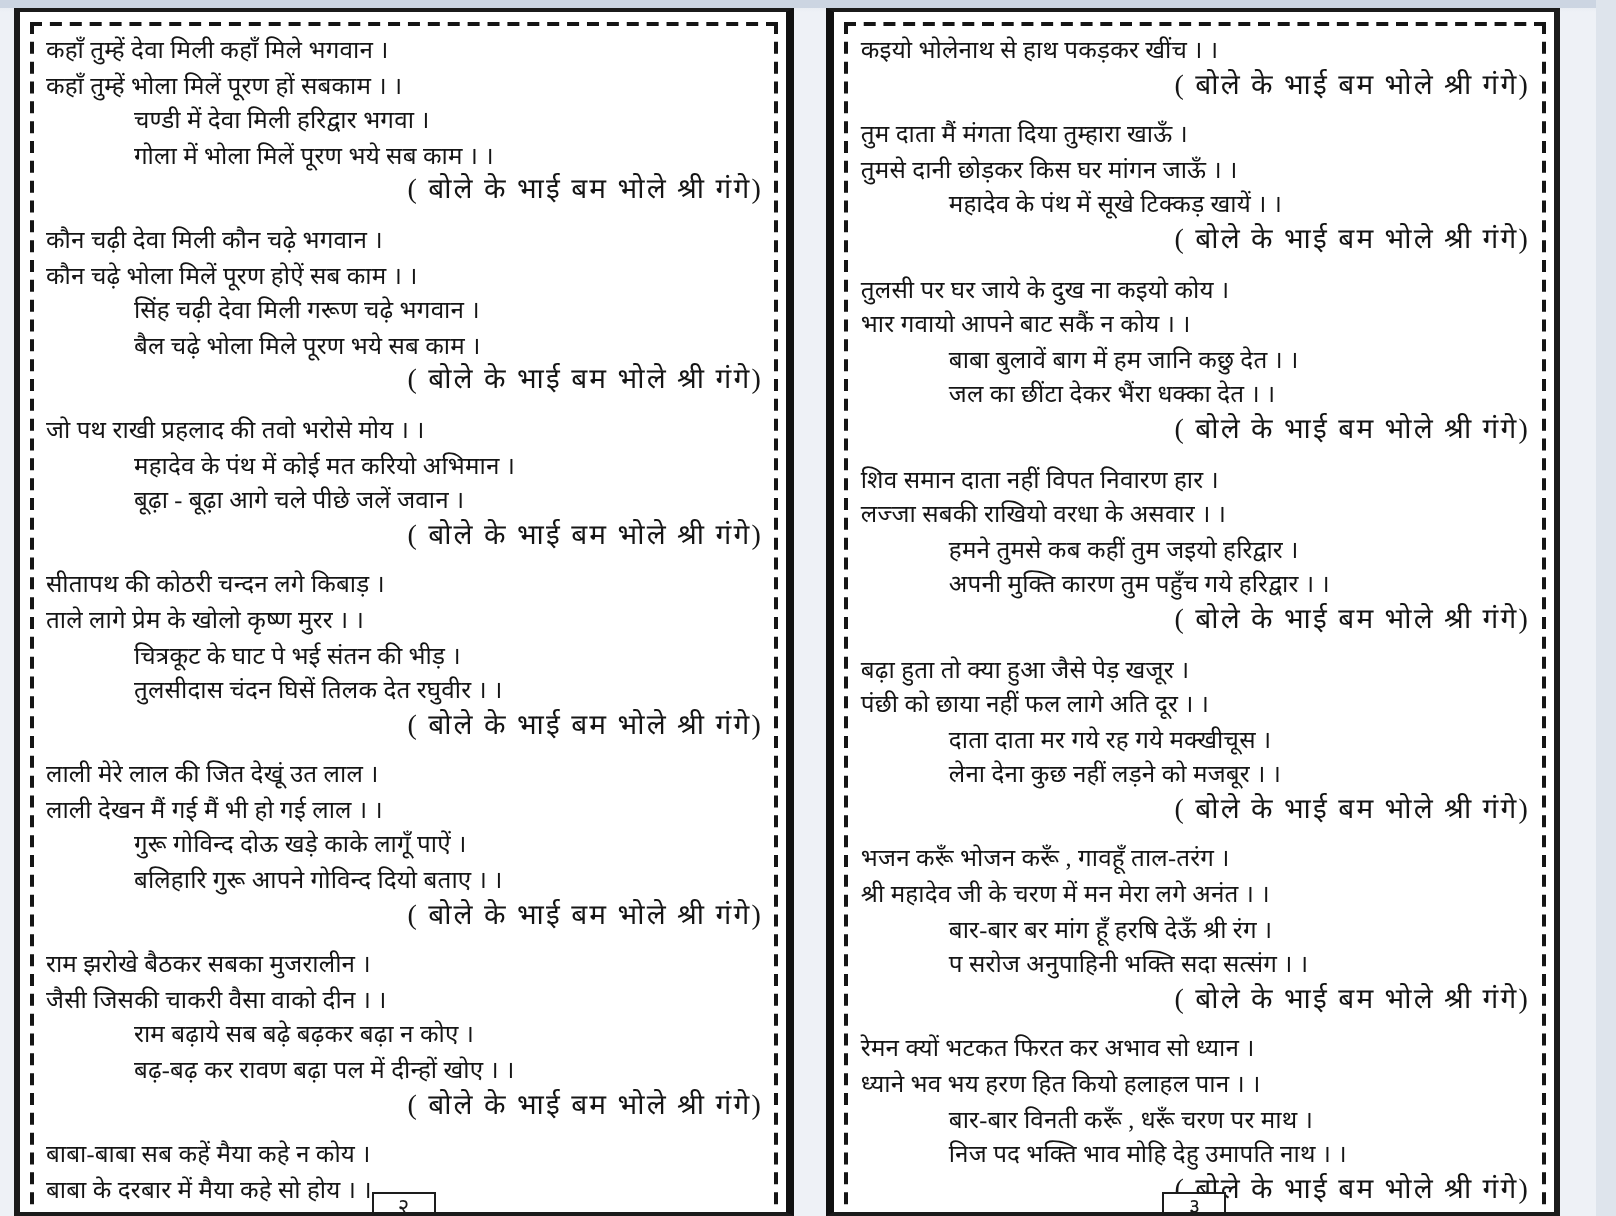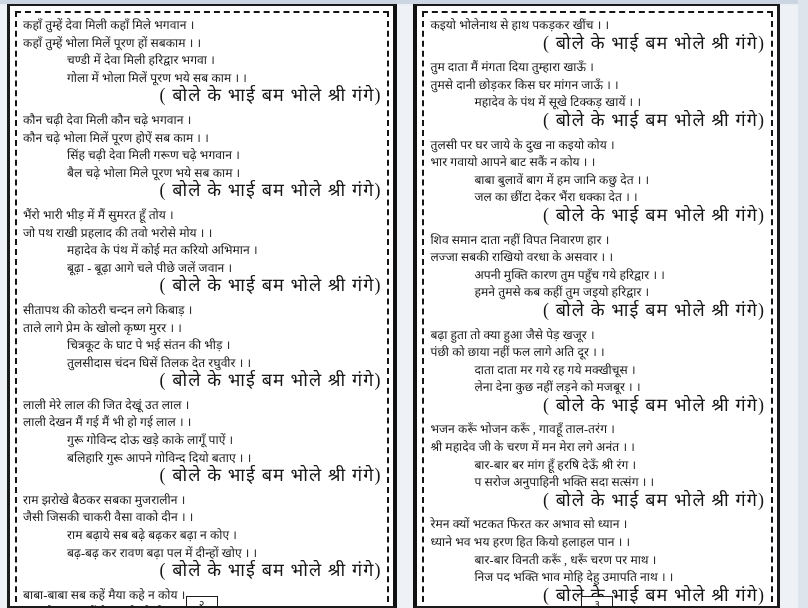--- a/index.html
+++ b/index.html
@@ -79,21 +79,21 @@
     white-space: nowrap;
     letter-spacing: 0.1px;
   }
   .line.indent {
     padding-left: 44px;
   }
   .line.refrain {
     text-align: right;
     letter-spacing: 1.1px;
     padding-right: 2px;
-    font-size: 18px;
+    font-size: 14px;
   }
 
   .folio {
     position: absolute;
     left: 0;
     right: 0;
     bottom: -9px;
     display: flex;
     justify-content: center;
   }
@@ -151,21 +151,20 @@
           <div class="line refrain">( बोले के भाई बम भोले श्री गंगे)</div>
         </div>
         <div class="stanza">
           <div class="line">कौन चढ़ी देवा मिली कौन चढ़े भगवान ।</div>
           <div class="line">कौन चढ़े भोला मिलें पूरण होऐं सब काम । ।</div>
           <div class="line indent">सिंह चढ़ी देवा मिली गरूण चढ़े भगवान ।</div>
           <div class="line indent">बैल चढ़े भोला मिले पूरण भये सब काम ।</div>
           <div class="line refrain">( बोले के भाई बम भोले श्री गंगे)</div>
         </div>
         <div class="stanza">
-          <div class="line">भैंरो भारी भीड़ में मैं सुमरत हूँ तोय ।</div>
           <div class="line">जो पथ राखी प्रहलाद की तवो भरोसे मोय । ।</div>
           <div class="line indent">महादेव के पंथ में कोई मत करियो अभिमान ।</div>
           <div class="line indent">बूढ़ा - बूढ़ा आगे चले पीछे जलें जवान ।</div>
           <div class="line refrain">( बोले के भाई बम भोले श्री गंगे)</div>
         </div>
         <div class="stanza">
           <div class="line">सीतापथ की कोठरी चन्दन लगे किबाड़ ।</div>
           <div class="line">ताले लागे प्रेम के खोलो कृष्ण मुरर । ।</div>
           <div class="line indent">चित्रकूट के घाट पे भई संतन की भीड़ ।</div>
           <div class="line indent">तुलसीदास चंदन घिसें तिलक देत रघुवीर । ।</div>
@@ -213,22 +212,22 @@
         <div class="stanza">
           <div class="line">तुलसी पर घर जाये के दुख ना कइयो कोय ।</div>
           <div class="line">भार गवायो आपने बाट सकैं न कोय । ।</div>
           <div class="line indent">बाबा बुलावें बाग में हम जानि कछु देत । ।</div>
           <div class="line indent">जल का छींटा देकर भैंरा धक्का देत । ।</div>
           <div class="line refrain">( बोले के भाई बम भोले श्री गंगे)</div>
         </div>
         <div class="stanza">
           <div class="line">शिव समान दाता नहीं विपत निवारण हार ।</div>
           <div class="line">लज्जा सबकी राखियो वरधा के असवार । ।</div>
+          <div class="line indent">हमने तुमसे कब कहीं तुम जइयो हरिद्वार ।</div>
           <div class="line indent">अपनी मुक्ति कारण तुम पहुँच गये हरिद्वार । ।</div>
-          <div class="line indent">हमने तुमसे कब कहीं तुम जइयो हरिद्वार ।</div>
           <div class="line refrain">( बोले के भाई बम भोले श्री गंगे)</div>
         </div>
         <div class="stanza">
           <div class="line">बढ़ा हुता तो क्या हुआ जैसे पेड़ खजूर ।</div>
           <div class="line">पंछी को छाया नहीं फल लागे अति दूर । ।</div>
           <div class="line indent">दाता दाता मर गये रह गये मक्खीचूस ।</div>
           <div class="line indent">लेना देना कुछ नहीं लड़ने को मजबूर । ।</div>
           <div class="line refrain">( बोले के भाई बम भोले श्री गंगे)</div>
         </div>
         <div class="stanza">

